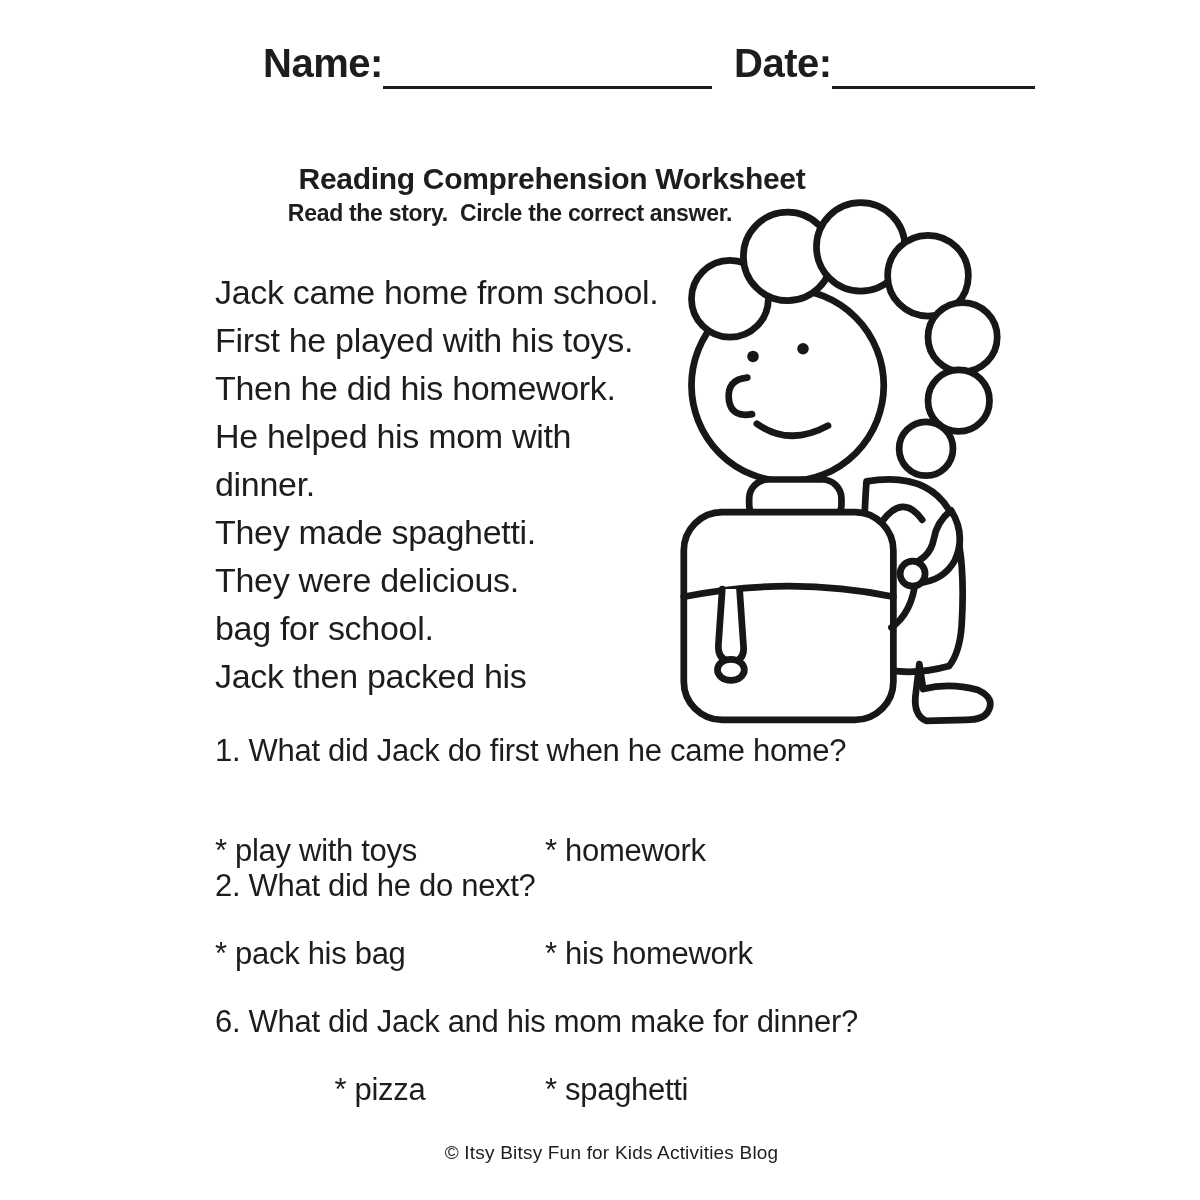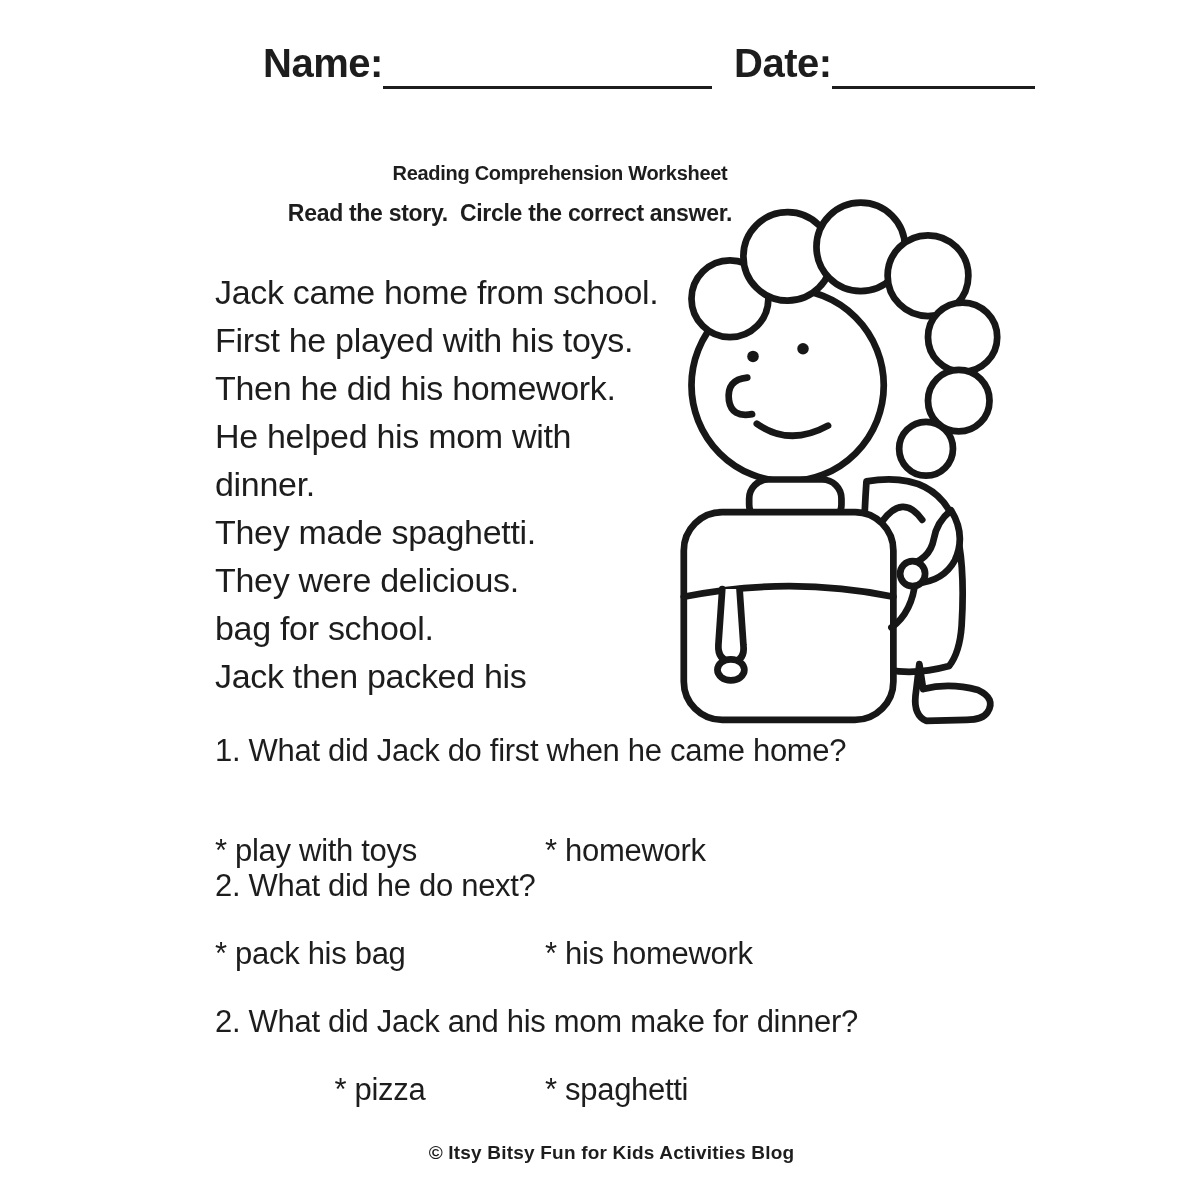--- a/index.html
+++ b/index.html
@@ -22,22 +22,22 @@
   .blank {
     display:inline-block;
     border-bottom:3px solid #1d1d1d;
     height:46px;
     transform:translateY(3px);
   }
   .name-blank { width:332px; margin-right:22px; }
   .date-blank { width:205px; }
   
   .title {
-    position:absolute; left:230px; top:162px; width:660px;
-    text-align:center; font-size:20px; font-weight:bold; letter-spacing:-0.3px;
+    position:absolute; left:222px; top:162px; width:660px;
+    text-align:center; font-size:30px; font-weight:bold; letter-spacing:-0.3px;
   }
   .subtitle {
     position:absolute; left:230px; top:200px; width:560px;
     text-align:center; font-size:23px; font-weight:bold; letter-spacing:-0.3px;
     white-space:pre-wrap;
   }
   
   .story {
     position:absolute; left:215px; top:268px; width:520px;
     font-size:34px; line-height:48px; letter-spacing:-0.3px;
@@ -54,21 +54,21 @@
   .q3 { top:1004px; }
   .options { position:absolute; left:215px; width:800px; display:flex; font-size:31px; letter-spacing:-0.3px; }
   .o1 { top:833px;align-items:center; }
   .o2 { top:936px; }
   .o3 { top:1072px;text-align:center; }
   .option-a { width:330px; }
   .option-b { }
   
   .footer {
     position:absolute; left:0; top:1142px; width:1200px;
-    text-align:center; font-size:19px; font-weight:bold; letter-spacing:0.2px;padding-left:23px;
+    text-align:center; font-size:19px; font-weight:normal; letter-spacing:0.2px;padding-left:23px;
   }
 </style>
 </head>
 <body>
 
 <div class="page">
 
   <div class="header-row">
     <span class="hd-label">Name:</span>
     <span class="blank name-blank"></span>
@@ -137,21 +137,21 @@
     <span class="option-a">* play with toys</span>
     <span class="option-b">* homework</span>
   </div>
 
   <div class="question q2">2. What did he do next?</div>
   <div class="options o2">
     <span class="option-a">* pack his bag</span>
     <span class="option-b">* his homework</span>
   </div>
 
-  <div class="question q3">2. What did Jack and his mom make for dinner?</div>
+  <div class="question q3">6. What did Jack and his mom make for dinner?</div>
   <div class="options o3">
     <span class="option-a">* pizza</span>
     <span class="option-b">* spaghetti</span>
   </div>
 
   <div class="footer">© Itsy Bitsy Fun for Kids Activities Blog</div>
 
 </div>
 
 </body></html>

